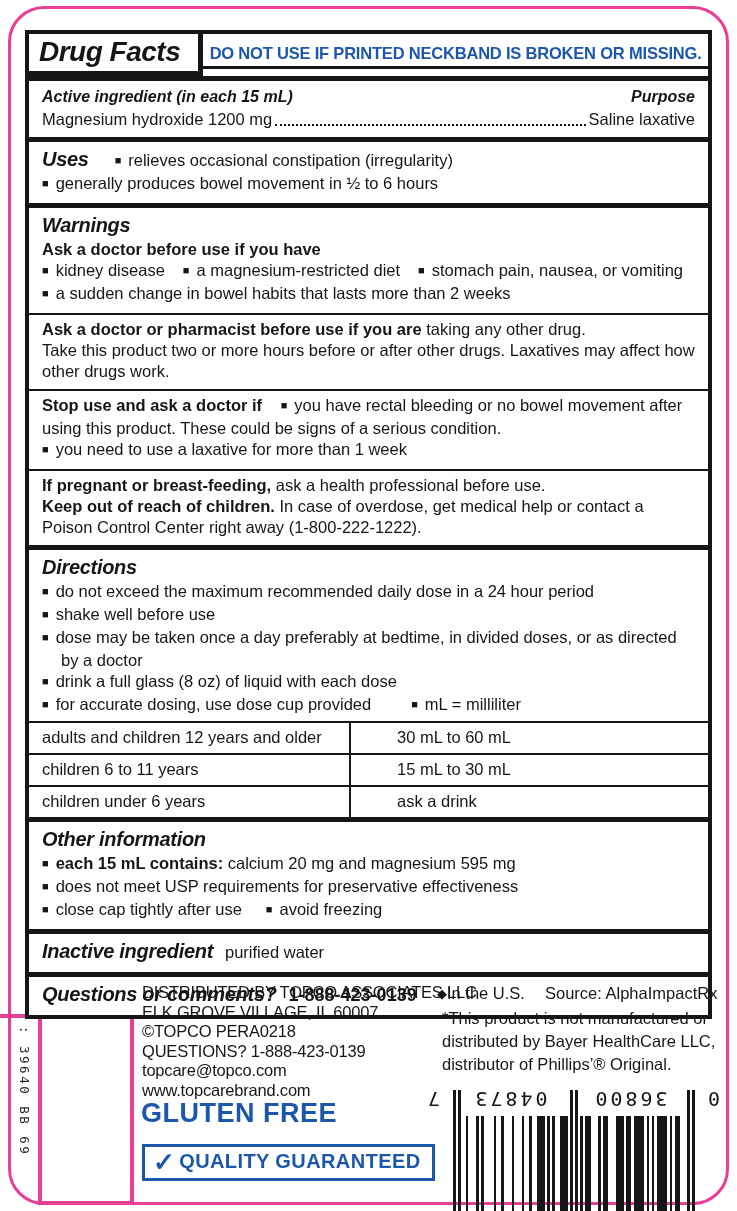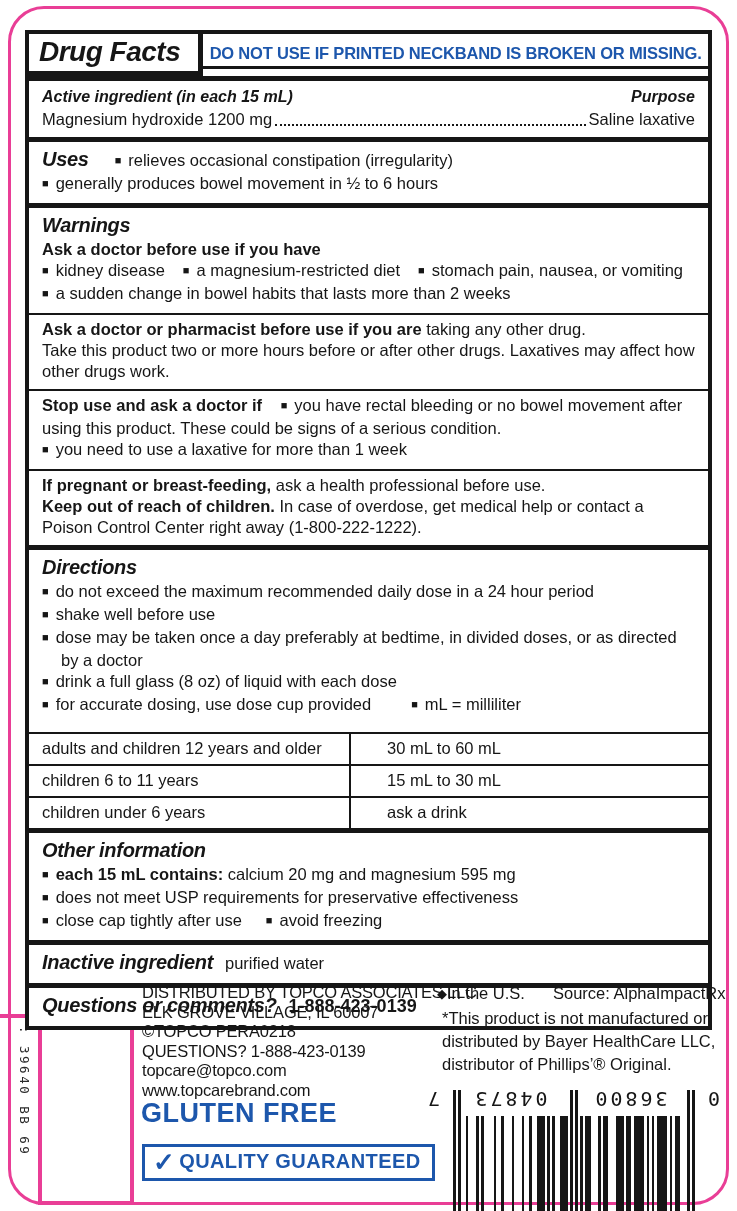--- a/index.html
+++ b/index.html
@@ -47,41 +47,41 @@
   .b::before,.bi::before{content:"\25A0";font-size:11px;margin-right:7px;position:relative;top:-2px}
   .bi{display:inline}
   .row-bullets{display:flex;gap:18px;flex-wrap:nowrap}
   .row-bullets .bi{white-space:nowrap}
 
   .uses-line1{display:flex;align-items:baseline;gap:26px}
 
   .sub + .sub{border-top:2px solid var(--ink)}
 
   
-  .dtable{margin-top:15px;border-top:2px solid var(--ink)}
+  .dtable{margin-top:4px;border-top:2px solid var(--ink)}
   .drow{display:flex;border-bottom:2px solid var(--ink)}
   .drow:last-child{border-bottom:none}
   .dcell-l{flex:0 0 320px;padding:4px 8px 5px 13px}
-  .dcell-r{flex:1;border-left:2px solid var(--ink);padding:4px 0 5px 36px}
+  .dcell-r{flex:1;border-left:2px solid var(--ink);padding:4px 0 5px 46px}
   .sec .nopad-bottom{padding-bottom:0}
 
   .inline-head{display:flex;align-items:baseline;gap:12px}
   .phone{font-weight:bold;font-size:18px}
 
   
   .dist{position:absolute;left:142px;top:983px;font-size:16.5px;line-height:19.5px;letter-spacing:-0.2px}
   .gluten{position:absolute;left:141px;top:1103px;font-size:27px;font-weight:bold;
           color:var(--blue);letter-spacing:0.5px}
   .quality{position:absolute;left:142px;top:1144px;border:3px solid var(--blue);color:var(--blue);
            font-weight:bold;font-size:20px;letter-spacing:0.4px;padding:4px 12px 6px 8px;
            display:flex;align-items:center;gap:4px;background:#fff}
   .quality .check{font-size:26px;font-weight:bold;line-height:20px}
   .usline{position:absolute;left:437px;top:983px;font-size:16.5px;line-height:20px}
   .usline .diamond{font-size:13px;position:relative;top:-1px}
-  .usline .src{margin-left:28px}
+  .usline .src{margin-left:20px}
   .disclaimer{position:absolute;left:442px;top:1007px;width:296px;font-size:16.5px;line-height:23px}
 
   
   .upc{position:absolute;left:426px;top:1088px;width:296px;height:124px;transform:rotate(180deg)}
   .bars{position:absolute;left:27px;top:0;display:flex;align-items:flex-start}
   .mod{flex:0 0 2.55px;height:96px}
   .mod.on{background:var(--ink)}
   .mod.guard{height:122px}
   .upc .d{position:absolute;bottom:0;font-family:"DejaVu Sans Mono",monospace;
           font-size:20px;line-height:22px;color:var(--ink)}

